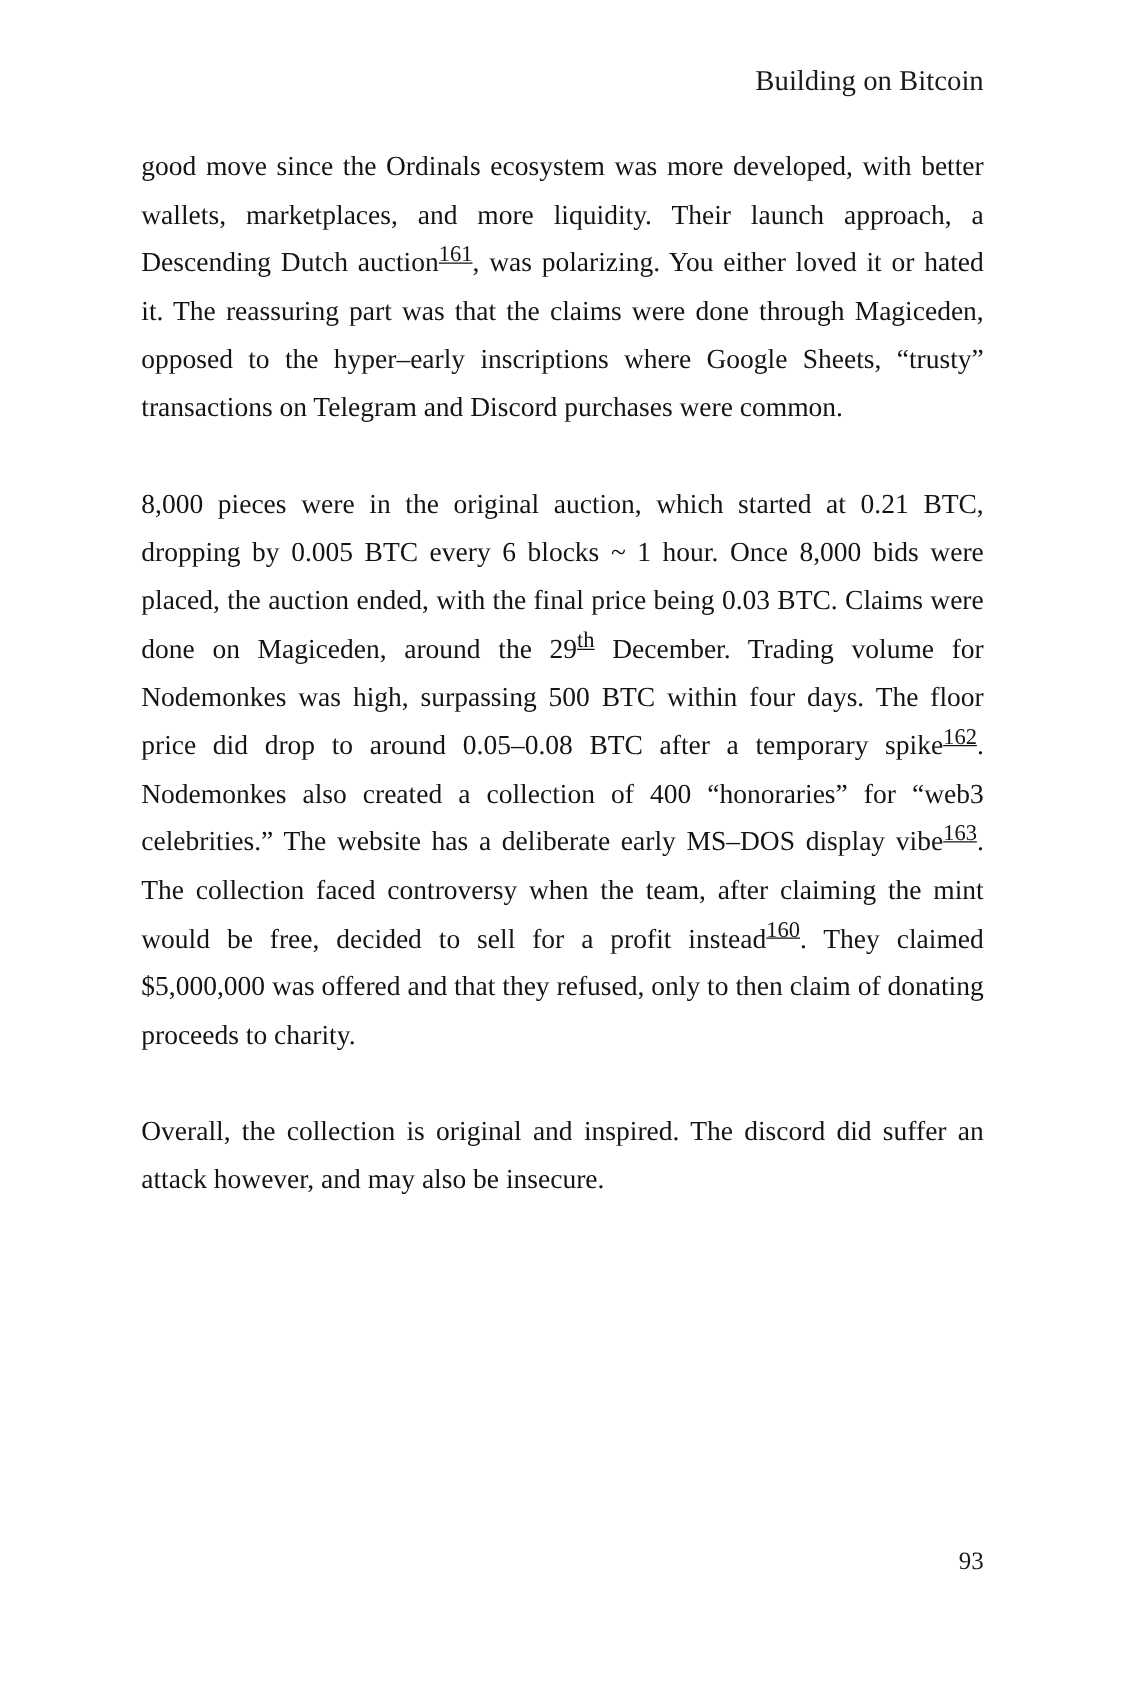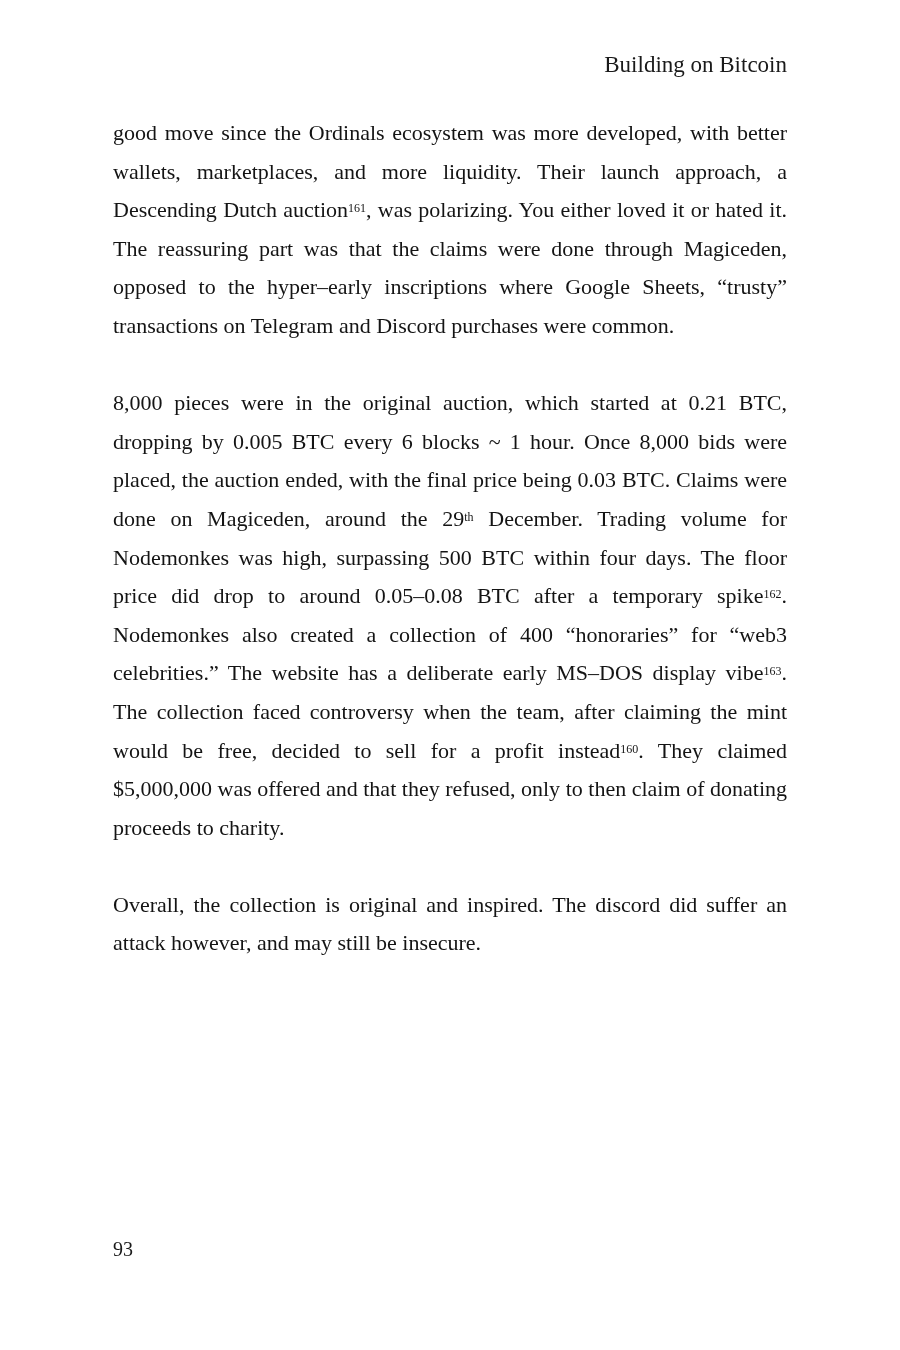--- a/index.html
+++ b/index.html
@@ -33,51 +33,53 @@
     width: 674px;
   }
   .body-para {
     margin: 0 0 38.6px 0;
     font-size: 22px;
     line-height: 38.6px;
     text-align: justify;
     color: #141414;
   }
   .footnote-ref {
-    font-size: 12px;
+    font-size: 18px;
     line-height: 0;
     vertical-align: 0.45em;
     letter-spacing: 0;
+    text-decoration: underline;
   }
   .page-footer {
     position: absolute;
     top: 1237px;
     left: 113px;
     width: 674px;
+    text-align: right;
     font-size: 20px;
     line-height: 24px;
     color: #1a1a1a;
   }
 </style>
 </head>
 <body>
 
 <div class="page">
 
   <div class="running-header">
     <span>Building on Bitcoin</span>
   </div>
 
   <div class="page-body">
 
     <p class="body-para"><span>good move since the Ordinals ecosystem was more developed, with better wallets, marketplaces, and more liquidity. Their launch approach, a Descending Dutch auction</span><sup class="footnote-ref">161</sup><span>, was polarizing. You either loved it or hated it. The reassuring part was that the claims were done through Magiceden, opposed to the hyper–early inscriptions where Google Sheets, “trusty” transactions on Telegram and Discord purchases were common.</span></p>
 
     <p class="body-para"><span>8,000 pieces were in the original auction, which started at 0.21 BTC, dropping by 0.005 BTC every 6 blocks ~ 1 hour. Once 8,000 bids were placed, the auction ended, with the final price being 0.03 BTC. Claims were done on Magiceden, around the 29</span><sup class="footnote-ref">th</sup><span> December. Trading volume for Nodemonkes was high, surpassing 500 BTC within four days. The floor price did drop to around 0.05–0.08 BTC after a temporary spike</span><sup class="footnote-ref">162</sup><span>. Nodemonkes also created a collection of 400 “honoraries” for “web3 celebrities.” The website has a deliberate early MS–DOS display vibe</span><sup class="footnote-ref">163</sup><span>. The collection faced controversy when the team, after claiming the mint would be free, decided to sell for a profit instead</span><sup class="footnote-ref">160</sup><span>. They claimed $5,000,000 was offered and that they refused, only to then claim of donating proceeds to charity.</span></p>
 
-    <p class="body-para"><span>Overall, the collection is original and inspired. The discord did suffer an attack however, and may still be insecure.</span></p>
+    <p class="body-para"><span>Overall, the collection is original and inspired. The discord did suffer an attack however, and may also be insecure.</span></p>
 
   </div>
 
   <div class="page-footer">
     <span>93</span>
   </div>
 
 </div>
 
 </body></html>

